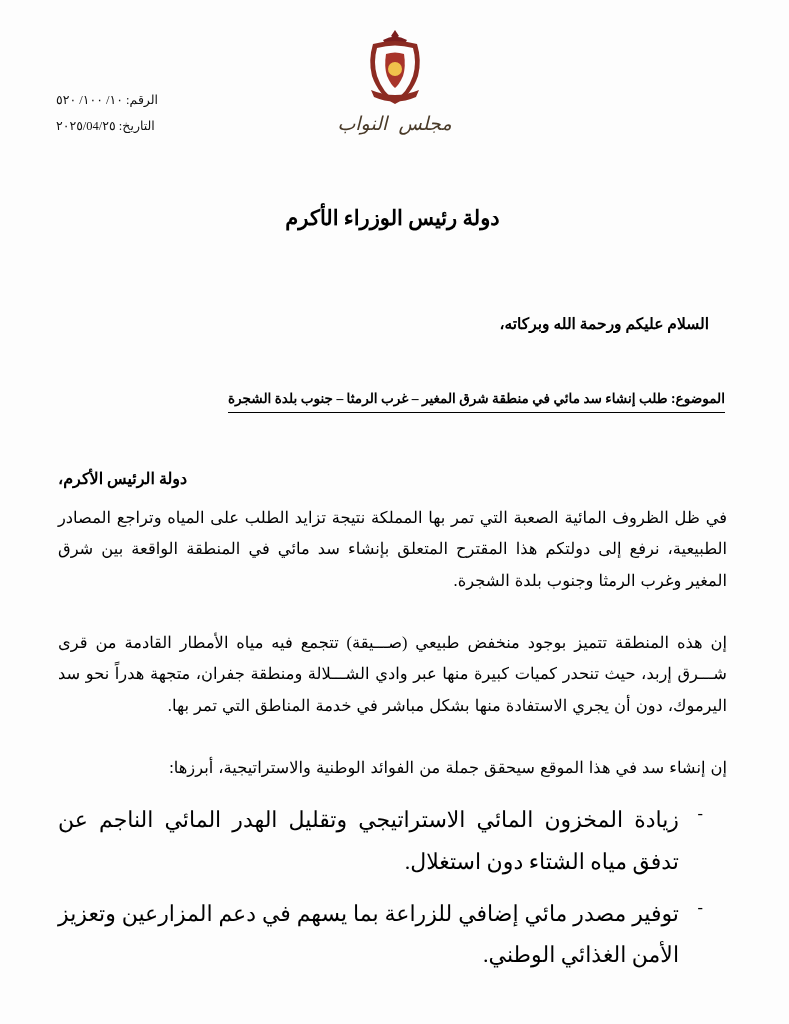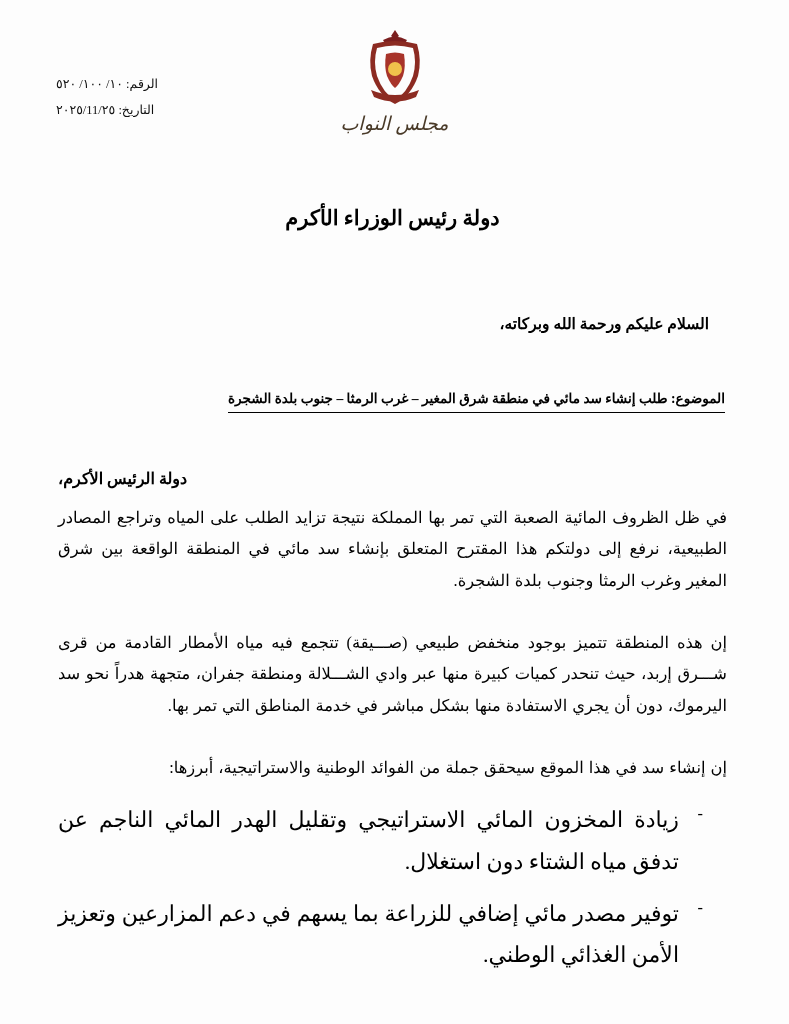--- a/index.html
+++ b/index.html
@@ -38,31 +38,31 @@
   }
   .emblem svg { display: block; margin: 0 auto; }
 
   .calligraphy {
     position: absolute;
     left: 50%;
     transform: translateX(-50%);
     top: 112px;
     width: 150px;
     text-align: center;
-    font-family: Liberation Sans, sans-serif;
+    font-family: Liberation Mono, monospace;
     font-size: 19px;
     color: #3a2a17;
     letter-spacing: 1px;
     font-style: italic;
     opacity: 0.92;
   }
 
   .meta {
     position: absolute;
-    top: 72px;
+    top: 88px;
     left: 56px;
     text-align: left;
     direction: rtl;
     font-size: 12.5px;
     line-height: 2.05;
     color: #101010;
     font-family: "Liberation Serif", serif;
   }
   .meta div { white-space: nowrap; }
 
@@ -172,21 +172,21 @@
 
     <div class="calligraphy">مجلس النواب</div>
 
     <div class="meta">
       <div>
         <span>الرقم:</span>
         <span>١٠/ ١٠٠/ ٥٢٠</span>
       </div>
       <div>
         <span>التاريخ:</span>
-        <span>٢٠٢٥/11/٢٥</span>
+        <span>٢٠٢٥/04/٢٥</span>
       </div>
     </div>
   </div>
 
   <div class="content">
 
     <div class="addressee">دولة رئيس الوزراء الأكرم</div>
 
     <div class="greeting">السلام عليكم ورحمة الله وبركاته،</div>
 

